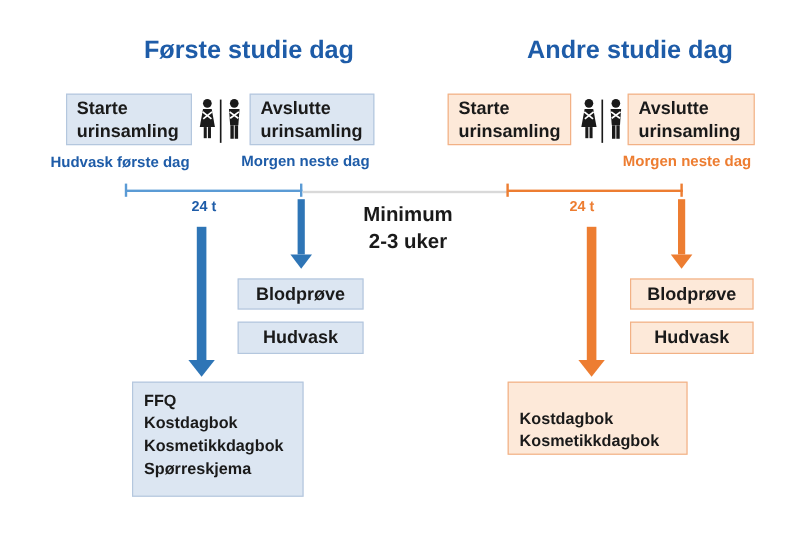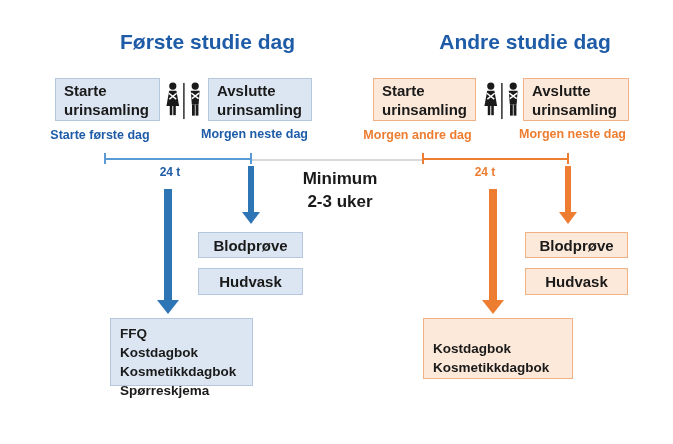--- a/index.html
+++ b/index.html
@@ -64,38 +64,38 @@
       <path d="M29 9 L38 9 L37 23 L30 23 Z"></path>
       <rect x="30.2" y="23" width="2.9" height="11.5"></rect>
       <rect x="33.9" y="23" width="2.9" height="11.5"></rect>
       <path d="M29.5 11.5 L37 17 M37.5 11.5 L30 17" stroke="#ffffff" stroke-width="1.5" fill="none"></path>
     </svg>
   </div>
 
   <div class="box blue two-line" style="left:208px;top:78px;width:104px;height:43px;">Avslutte
 urinsamling</div>
 
-  <div class="lbl morgen c-blue" style="left:40px;top:128px;width:120px;">Starte første dag</div>
+  <div class="lbl morgen c-blue" style="left:40px;top:128px;width:120px;">Hudvask første dag</div>
   <div class="lbl morgen c-blue" style="left:197px;top:127px;width:115px;">Morgen neste dag</div>
 
   <div class="line bracket-blue" style="left:105px;top:158px;width:147px;height:2px;"></div>
   <div class="line bracket-blue" style="left:104px;top:153px;width:2px;height:11px;"></div>
   <div class="line bracket-blue" style="left:250px;top:153px;width:2px;height:11px;"></div>
   <div class="lbl duration c-blue" style="left:140px;top:165px;width:60px;">24 t</div>
 
   <div class="shaft blue" style="left:164px;top:189px;width:8px;height:111px;"></div>
   <div class="head lg blue" style="left:157px;top:300px;"></div>
 
   <div class="shaft blue" style="left:248px;top:166px;width:6px;height:46px;"></div>
   <div class="head sm blue" style="left:242px;top:212px;"></div>
 
   <div class="box blue pill" style="left:198px;top:232px;width:105px;height:26px;">Blodprøve</div>
   <div class="box blue pill" style="left:198px;top:268px;width:105px;height:27px;">Hudvask</div>
 
-  <div class="box blue list" style="left:110px;top:318px;width:143px;height:68px;">FFQ
+  <div class="box blue list" style="left:110px;top:318px;width:143px;height:96px;">FFQ
 Kostdagbok
 Kosmetikkdagbok
 Spørreskjema</div>
 
   <div class="line gray" style="left:252px;top:159px;width:171px;height:2px;"></div>
   <div class="gap-label" style="left:280px;top:167px;width:120px;">Minimum
 2-3 uker</div>
 
   <div class="title c-blue" style="left:425px;top:30px;width:200px;">Andre studie dag</div>
 
@@ -114,21 +114,20 @@
       <path d="M29 9 L38 9 L37 23 L30 23 Z"></path>
       <rect x="30.2" y="23" width="2.9" height="11.5"></rect>
       <rect x="33.9" y="23" width="2.9" height="11.5"></rect>
       <path d="M29.5 11.5 L37 17 M37.5 11.5 L30 17" stroke="#ffffff" stroke-width="1.5" fill="none"></path>
     </svg>
   </div>
 
   <div class="box orange two-line" style="left:523px;top:78px;width:106px;height:43px;">Avslutte
 urinsamling</div>
 
-  <div class="lbl morgen c-orange" style="left:360px;top:128px;width:115px;">Morgen andre dag</div>
   <div class="lbl morgen c-orange" style="left:515px;top:127px;width:115px;">Morgen neste dag</div>
 
   <div class="line bracket-orange" style="left:423px;top:158px;width:146px;height:2px;"></div>
   <div class="line bracket-orange" style="left:422px;top:153px;width:2px;height:11px;"></div>
   <div class="line bracket-orange" style="left:567px;top:153px;width:2px;height:11px;"></div>
   <div class="lbl duration c-orange" style="left:455px;top:165px;width:60px;">24 t</div>
 
   <div class="shaft orange" style="left:489px;top:189px;width:8px;height:111px;"></div>
   <div class="head lg orange" style="left:482px;top:300px;"></div>
 

